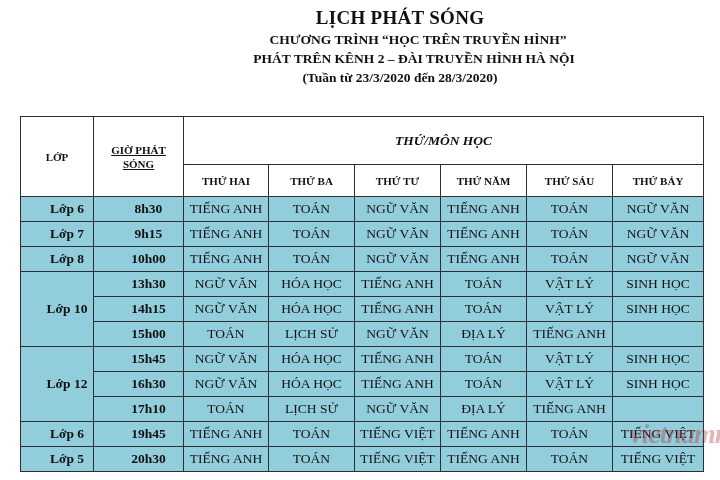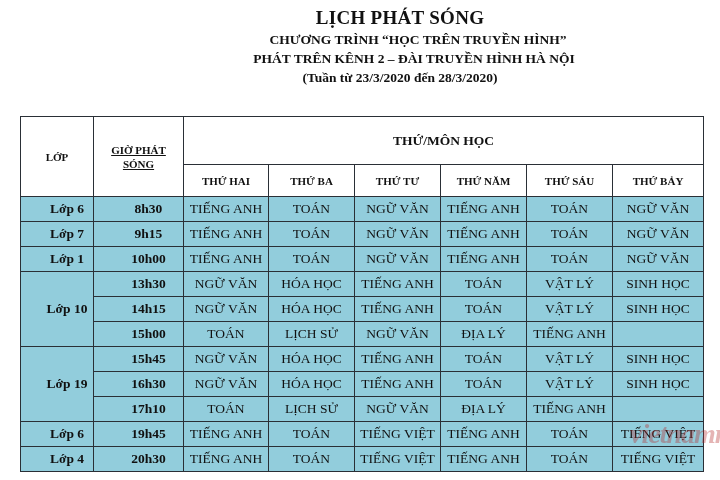--- a/index.html
+++ b/index.html
@@ -5,21 +5,21 @@
   html,body{margin:0;padding:0;background:#ffffff;}
   body{width:720px;height:480px;overflow:hidden;position:relative;font-family:"Liberation Serif","DejaVu Serif",serif;color:#111;}
   .titles{position:absolute;left:0;top:6px;width:720px;text-align:center;font-weight:bold;padding-left:40px;}
   .t1{font-size:19px;line-height:24px;letter-spacing:0.3px;}
   .t2{font-size:13.5px;line-height:19px;margin-left:36px;}
   .t3{font-size:13.5px;line-height:19px;margin-left:28px;}
   .t4{font-size:13.5px;line-height:19px;}
   table{position:absolute;left:20px;top:116px;border-collapse:collapse;table-layout:fixed;width:683px;}
   td,th{border:1.5px solid #2a2f36;text-align:center;vertical-align:middle;padding:0;overflow:hidden;white-space:nowrap;}
   th{background:#ffffff;font-weight:bold;font-size:11px;}
-  th.top{height:47px;font-size:13.5px;}
+  th.top{height:47px;font-size:13.5px;font-style:italic;}
   th.day{height:31px;}
   td{background:#92cddc;font-size:13.5px;height:24px;}
   td.cls,td.time{font-weight:bold;padding-left:20px;}
   .watermark{position:absolute;left:630px;top:418px;font-size:28px;color:rgba(180,40,40,0.35);font-style:italic;font-weight:bold;letter-spacing:-1px;pointer-events:none;}
 </style>
 </head>
 <body>
 
 <div class="titles">
   <div class="t1">LỊCH PHÁT SÓNG</div>
@@ -69,21 +69,21 @@
         <td class="cls" rowspan="1">Lớp 7</td>
         <td class="time">9h15</td>
         <td>TIẾNG ANH</td>
         <td>TOÁN</td>
         <td>NGỮ VĂN</td>
         <td>TIẾNG ANH</td>
         <td>TOÁN</td>
         <td>NGỮ VĂN</td>
       </tr>
       <tr>
-        <td class="cls" rowspan="1">Lớp 1</td>
+        <td class="cls" rowspan="1">Lớp 8</td>
         <td class="time">10h00</td>
         <td>TIẾNG ANH</td>
         <td>TOÁN</td>
         <td>NGỮ VĂN</td>
         <td>TIẾNG ANH</td>
         <td>TOÁN</td>
         <td>NGỮ VĂN</td>
       </tr>
       <tr>
         <td class="cls" rowspan="3">Lớp 10</td>
@@ -107,21 +107,21 @@
       <tr>
         <td class="time">15h00</td>
         <td>TOÁN</td>
         <td>LỊCH SỬ</td>
         <td>NGỮ VĂN</td>
         <td>ĐỊA LÝ</td>
         <td>TIẾNG ANH</td>
         <td></td>
       </tr>
       <tr>
-        <td class="cls" rowspan="3">Lớp 19</td>
+        <td class="cls" rowspan="3">Lớp 12</td>
         <td class="time">15h45</td>
         <td>NGỮ VĂN</td>
         <td>HÓA HỌC</td>
         <td>TIẾNG ANH</td>
         <td>TOÁN</td>
         <td>VẬT LÝ</td>
         <td>SINH HỌC</td>
       </tr>
       <tr>
         <td class="time">16h30</td>
@@ -145,21 +145,21 @@
         <td class="cls" rowspan="1">Lớp 6</td>
         <td class="time">19h45</td>
         <td>TIẾNG ANH</td>
         <td>TOÁN</td>
         <td>TIẾNG VIỆT</td>
         <td>TIẾNG ANH</td>
         <td>TOÁN</td>
         <td>TIẾNG VIỆT</td>
       </tr>
       <tr>
-        <td class="cls" rowspan="1">Lớp 4</td>
+        <td class="cls" rowspan="1">Lớp 5</td>
         <td class="time">20h30</td>
         <td>TIẾNG ANH</td>
         <td>TOÁN</td>
         <td>TIẾNG VIỆT</td>
         <td>TIẾNG ANH</td>
         <td>TOÁN</td>
         <td>TIẾNG VIỆT</td>
       </tr>
     </tbody>
 </table>

